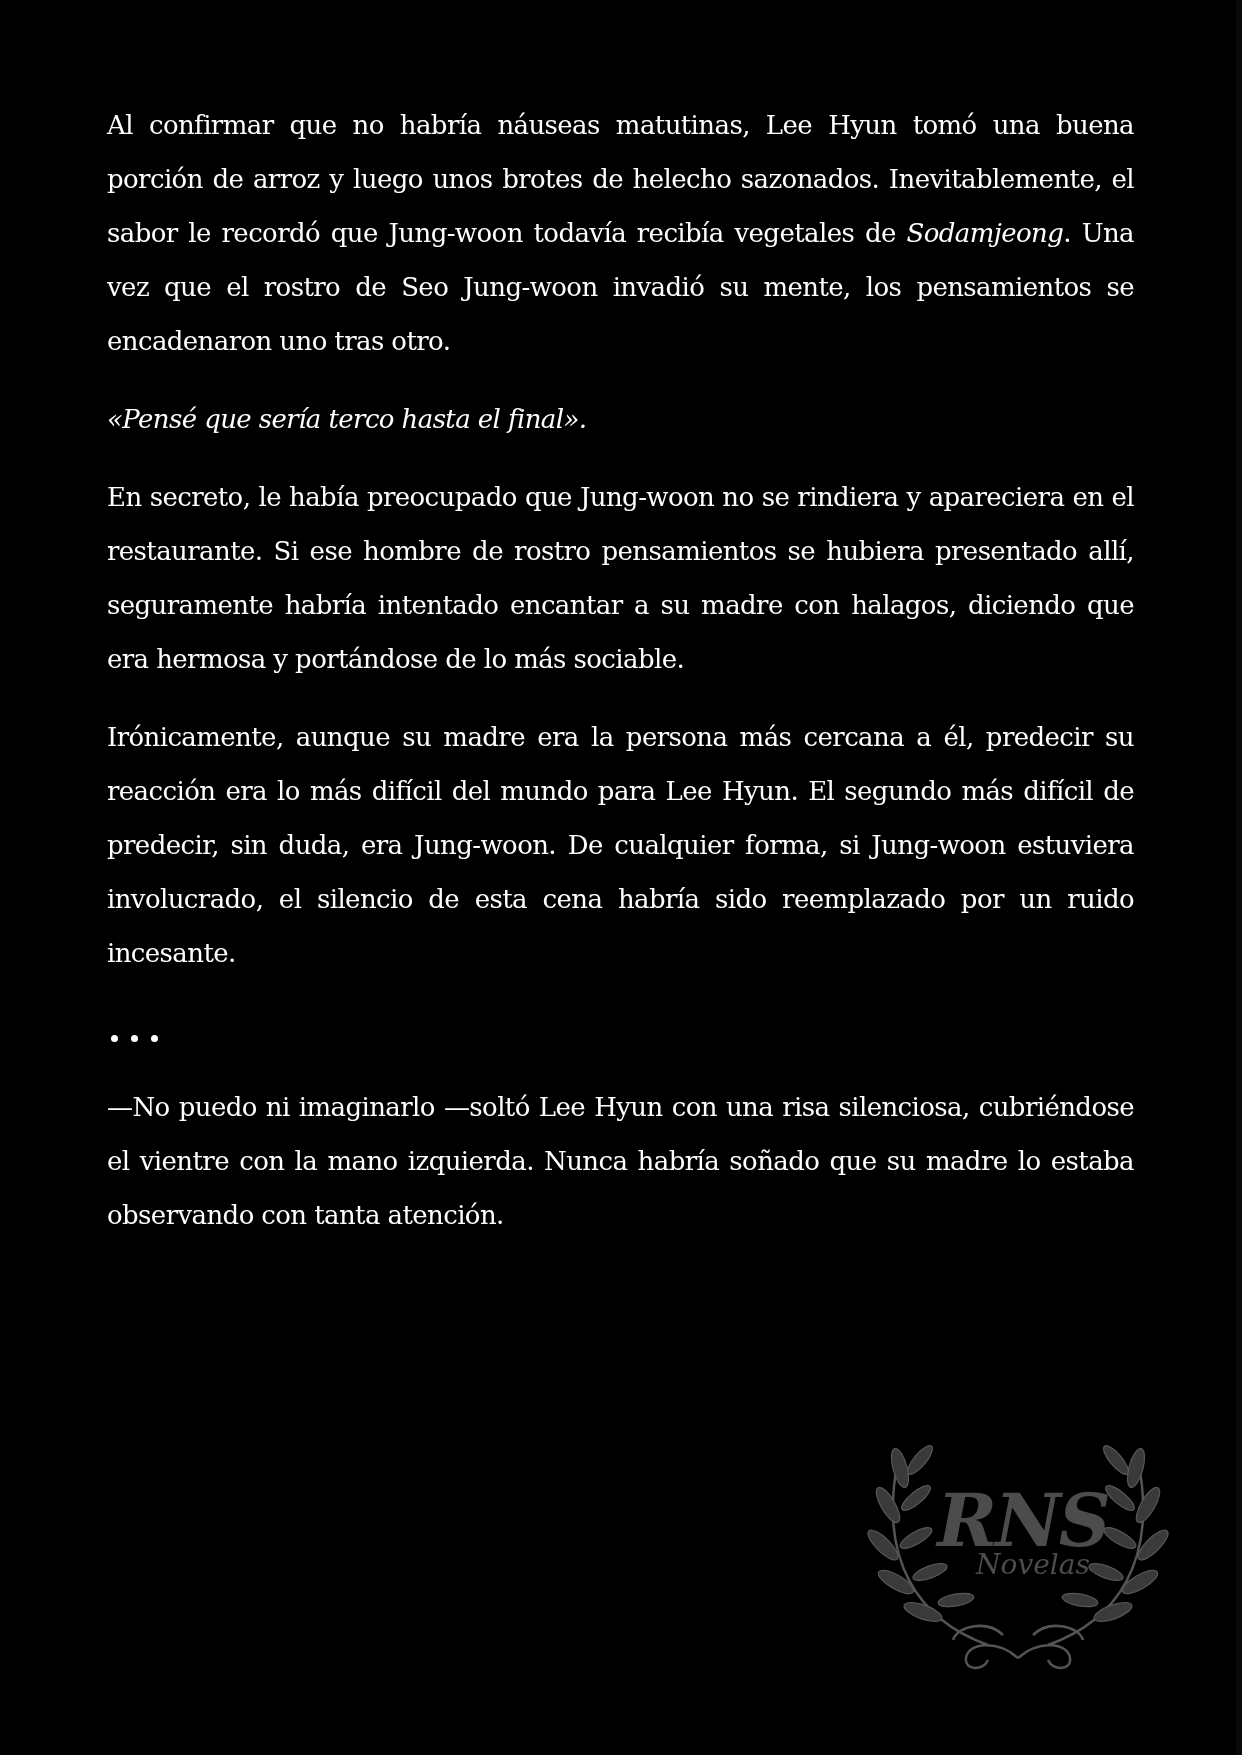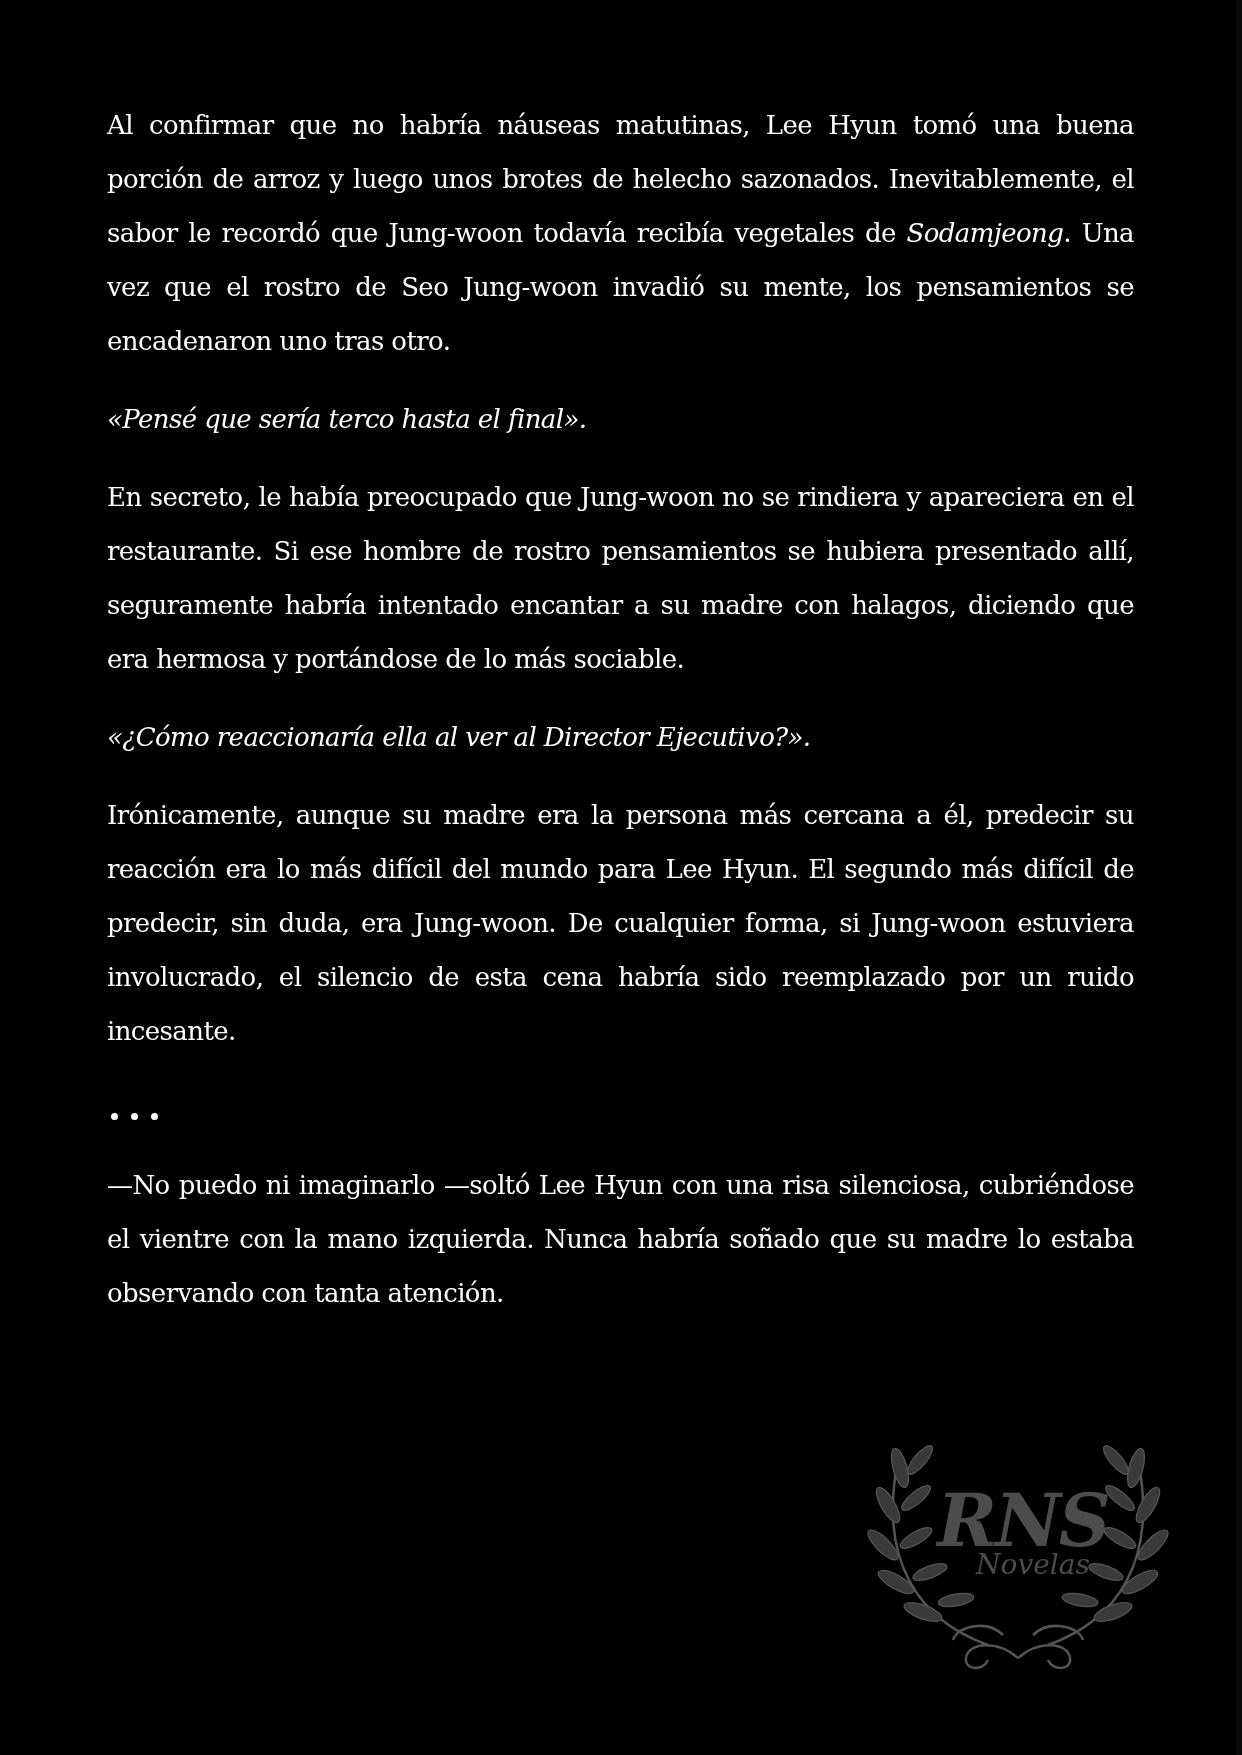--- a/index.html
+++ b/index.html
@@ -98,21 +98,20 @@
 
 <div class="right-edge"></div>
 
 <div class="page">
   <p class="para"><span>Al confirmar que no habría náuseas matutinas, Lee Hyun tomó una buena porción de arroz y luego unos brotes de helecho sazonados. Inevitablemente, el sabor le recordó que Jung-woon todavía recibía vegetales de </span><em>Sodamjeong</em><span>. Una vez que el rostro de Seo Jung-woon invadió su mente, los pensamientos se encadenaron uno tras otro.</span></p>
 
   <p class="para italic">«Pensé que sería terco hasta el final».</p>
 
   <p class="para">En secreto, le había preocupado que Jung-woon no se rindiera y apareciera en el restaurante. Si ese hombre de rostro pensamientos se hubiera presentado allí, seguramente habría intentado encantar a su madre con halagos, diciendo que era hermosa y portándose de lo más sociable.</p>
 
-  <p class="para italic">«¿Cómo reaccionaría ella al ver al Director Ejecutivo?».</p>
 
   <p class="para">Irónicamente, aunque su madre era la persona más cercana a él, predecir su reacción era lo más difícil del mundo para Lee Hyun. El segundo más difícil de predecir, sin duda, era Jung-woon. De cualquier forma, si Jung-woon estuviera involucrado, el silencio de esta cena habría sido reemplazado por un ruido incesante.</p>
 
   <div class="scene-break">
     <span class="dot"></span>
     <span class="dot"></span>
     <span class="dot"></span>
   </div>
 
   <p class="para">—No puedo ni imaginarlo —soltó Lee Hyun con una risa silenciosa, cubriéndose el vientre con la mano izquierda. Nunca habría soñado que su madre lo estaba observando con tanta atención.</p>

